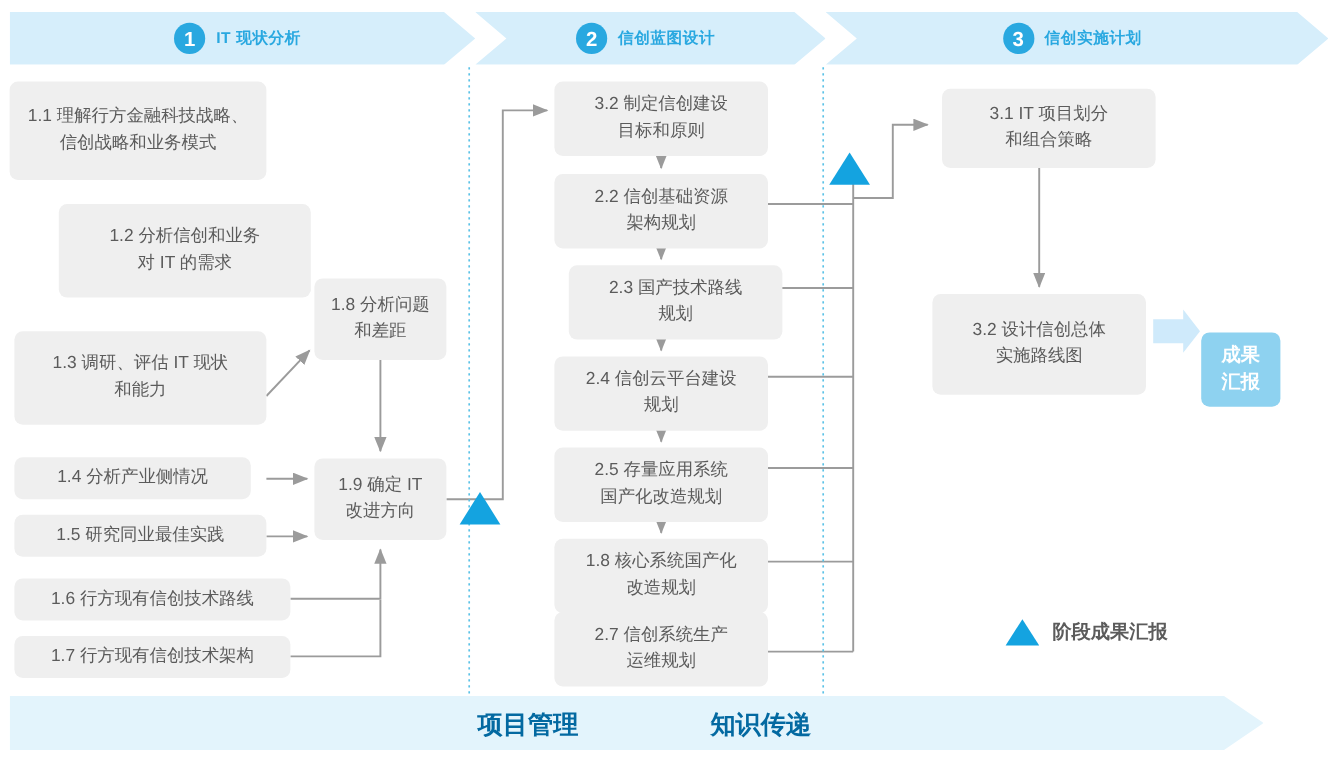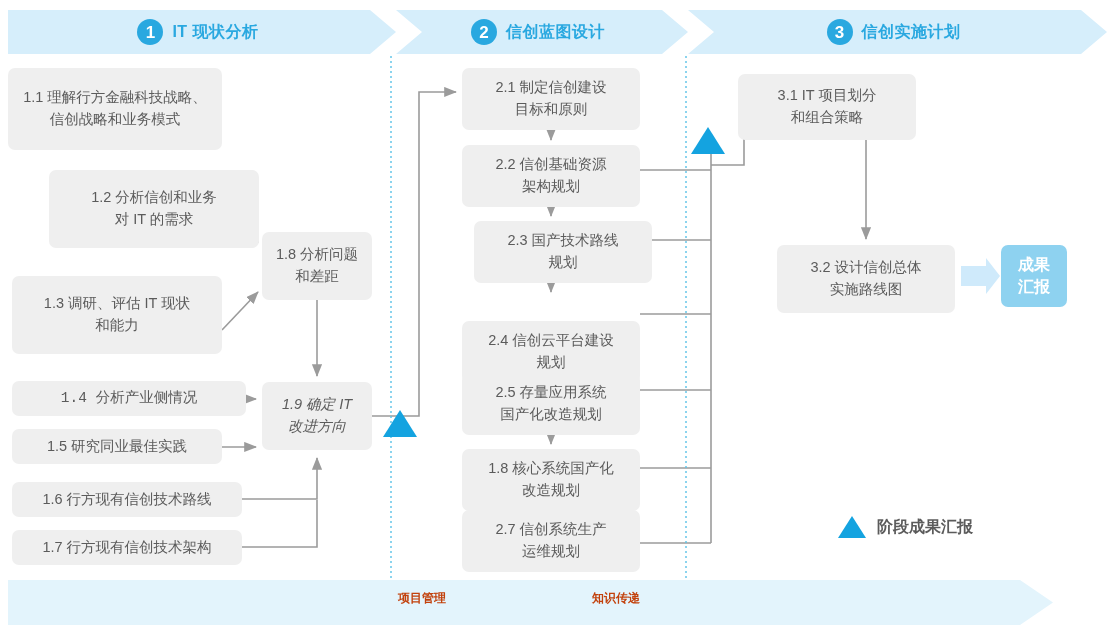--- a/index.html
+++ b/index.html
@@ -21,46 +21,47 @@
     clip-path:polygon(0 0, 266px 0, 292px 22px, 266px 44px, 0 44px, 26px 22px);}
   .phase-band.p3{left:688px;width:419px;
     clip-path:polygon(0 0, 393px 0, 419px 22px, 393px 44px, 0 44px, 26px 22px);}
   .phase-inner{display:flex;align-items:center;gap:9px;margin-left:-8px;}
   .phase-num{
     width:26px;height:26px;border-radius:50%;background:#29a8e0;
     color:#ffffff;font-size:17px;font-weight:bold;
     display:flex;align-items:center;justify-content:center;
     line-height:1;
   }
-  .phase-title{color:#29a8e0;font-size:16px;font-weight:bold;letter-spacing:.5px;white-space:nowrap;}
+  .phase-title{color:#29a8e0;font-size:13px;font-weight:bold;letter-spacing:.5px;white-space:nowrap;}
 
   
   .box{
     position:absolute;background:#efefef;border-radius:7px;
     display:flex;align-items:center;justify-content:center;text-align:center;
     font-size:14.5px;line-height:1.5;color:#5b5b5b;
     padding:0 9px;box-sizing:border-box;white-space:pre-line;
   }
 
   
   .result-badge{
     position:absolute;background:#8ed2f0;border-radius:7px;
     display:flex;align-items:center;justify-content:center;text-align:center;
     color:#ffffff;font-weight:bold;font-size:16px;line-height:1.35;
     white-space:pre-line;
+    margin-top:32px;
   }
 
   
   .footer-band{
     position:absolute;left:8px;top:580px;width:1045px;height:45px;
     background:#e3f4fc;
     clip-path:polygon(0 0, 1012px 0, 1045px 22.5px, 1012px 45px, 0 45px);
   }
   .footer-label{
-    position:absolute;top:590px;font-size:12px;font-weight:bold;color:#c2410c;
+    position:absolute;top:590px;font-size:21px;font-weight:bold;color:#0369a1;
     white-space:nowrap;
   }
 
   
   .legend{position:absolute;left:838px;top:516px;display:flex;align-items:center;gap:11px;}
   .legend-tri{
     width:0;height:0;border-left:14px solid transparent;border-right:14px solid transparent;
     border-bottom:22px solid #14a3e0;
   }
   .legend-text{font-size:16px;font-weight:bold;color:#5b5b5b;white-space:nowrap;}
@@ -146,45 +147,45 @@
   </div>
 </div>
 
 <div id="boxes-root">
     <div class="box" style="left: 8px; top: 68px; width: 214px; height: 82px;">1.1 理解行方金融科技战略、
 信创战略和业务模式</div>
     <div class="box" style="left: 12px; top: 170px; width: 210px; height: 78px; margin-left: 37px;">1.2 分析信创和业务
 对 IT 的需求</div>
     <div class="box" style="left: 12px; top: 276px; width: 210px; height: 78px;">1.3 调研、评估 IT 现状
 和能力</div>
-    <div class="box" style="left: 12px; top: 381px; width: 234px; height: 35px; font-family: Liberation Mono, monospace;">1.4 分析产业侧情况</div>
+    <div class="box" style="left: 12px; top: 381px; width: 197px; height: 35px;">1.4 分析产业侧情况</div>
     <div class="box" style="left: 12px; top: 429px; width: 210px; height: 35px;">1.5 研究同业最佳实践</div>
     <div class="box" style="left: 12px; top: 482px; width: 230px; height: 35px;">1.6 行方现有信创技术路线</div>
     <div class="box" style="left: 12px; top: 530px; width: 230px; height: 35px;">1.7 行方现有信创技术架构</div>
     <div class="box" style="left: 262px; top: 232px; width: 110px; height: 68px;">1.8 分析问题
 和差距</div>
-    <div class="box" style="left: 262px; top: 382px; width: 110px; height: 68px; font-style: italic;">1.9 确定 IT
+    <div class="box" style="left: 262px; top: 382px; width: 110px; height: 68px;">1.9 确定 IT
 改进方向</div>
-    <div class="box" style="left: 462px; top: 68px; width: 178px; height: 62px;">2.1 制定信创建设
+    <div class="box" style="left: 462px; top: 68px; width: 178px; height: 62px;">3.2 制定信创建设
 目标和原则</div>
     <div class="box" style="left: 462px; top: 145px; width: 178px; height: 62px;">2.2 信创基础资源
 架构规划</div>
     <div class="box" style="left: 462px; top: 221px; width: 178px; height: 62px; margin-left: 12px;">2.3 国产技术路线
 规划</div>
-    <div class="box" style="left: 462px; top: 297px; width: 178px; height: 62px; margin-top: 24px;">2.4 信创云平台建设
+    <div class="box" style="left: 462px; top: 297px; width: 178px; height: 62px;">2.4 信创云平台建设
 规划</div>
     <div class="box" style="left: 462px; top: 373px; width: 178px; height: 62px;">2.5 存量应用系统
 国产化改造规划</div>
     <div class="box" style="left: 462px; top: 449px; width: 178px; height: 62px;">1.8 核心系统国产化
 改造规划</div>
     <div class="box" style="left: 462px; top: 510px; width: 178px; height: 62px;">2.7 信创系统生产
 运维规划</div>
-    <div class="box" style="left: 738px; top: 74px; width: 178px; height: 66px;">3.1 IT 项目划分
+    <div class="box" style="left: 785px; top: 74px; width: 178px; height: 66px;">3.1 IT 项目划分
 和组合策略</div>
-    <div class="box" style="left: 777px; top: 245px; width: 178px; height: 68px;">3.2 设计信创总体
+    <div class="box" style="left: 777px; top: 245px; width: 178px; height: 84px;">3.2 设计信创总体
 实施路线图</div>
   </div>
 
 <div class="result-badge" id="result-badge" style="left: 1001px; top: 245px; width: 66px; height: 62px;">成果
 汇报</div>
 
 <div id="milestones-root">
     <div class="tri" style="left: 383px; top: 410px;"></div>
     <div class="tri" style="left: 691px; top: 127px;"></div>
   </div>

